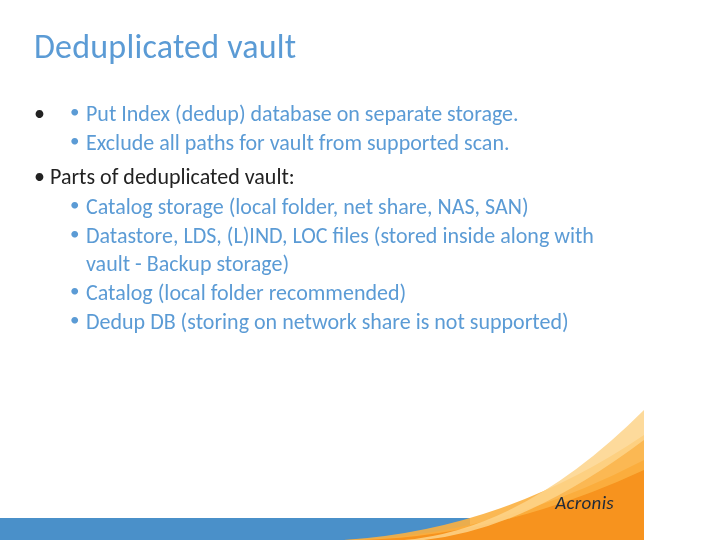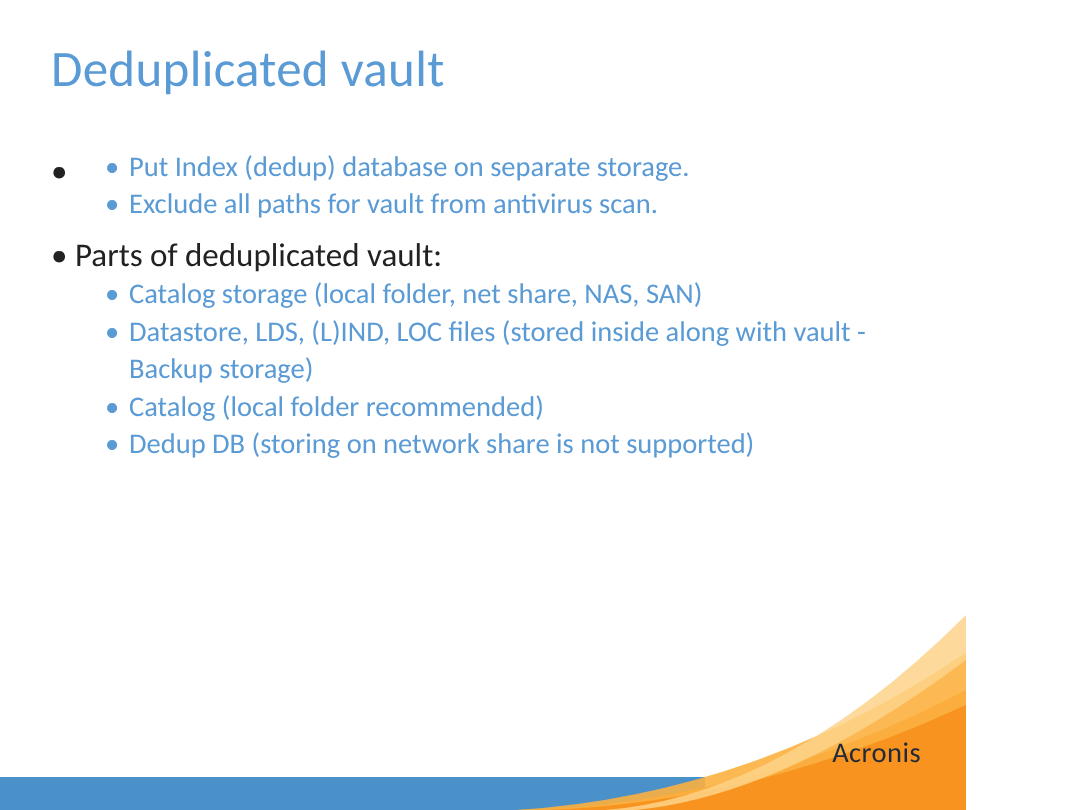--- a/index.html
+++ b/index.html
@@ -4,38 +4,38 @@
 <style>
   * { margin: 0; padding: 0; box-sizing: border-box; }
   html, body { width: 720px; height: 540px; overflow: hidden; font-family: "Segoe UI", Calibri, Arial, sans-serif; background: #fff; }
   .slide { position: relative; width: 644px; height: 540px; }
   .title { position: absolute; top: 26px; left: 34px; font-size: 34px; font-weight: 400; color: #5b9bd5; letter-spacing: 0.2px; }
   .content { position: absolute; top: 98px; left: 34px; right: 40px; }
   ul { list-style: none; }
   .lvl1 > li { color: #222; font-size: 22px; line-height: 1.25; margin-bottom: 2px; position: relative; padding-left: 16px; }
   .lvl1 > li::before { content: "•"; position: absolute; left: 0; top: 0; color: #222; font-size: 22px; }
   .lvl2 { margin-top: 2px; margin-bottom: 6px; padding-left: 20px; }
-  .lvl2 > li { color: #5b9bd5; font-size: 19px; line-height: 1.28; position: relative; padding-left: 16px; margin-bottom: 1px; }
+  .lvl2 > li { color: #5b9bd5; font-size: 22px; line-height: 1.28; position: relative; padding-left: 16px; margin-bottom: 1px; }
   .lvl2 > li::before { content: "•"; position: absolute; left: 0; top: 0; color: #5b9bd5; font-size: 19px; }
   .footer-band { position: absolute; left: 0; bottom: 0; width: 470px; height: 22px; background: #4a90c9; }
   .swoosh { position: absolute; right: 0; bottom: 0; width: 300px; height: 160px; pointer-events: none; }
-  .logo { position: absolute; right: 30px; bottom: 26px; font-size: 19px; color: #1f2a3a; font-weight: 400; letter-spacing: 0.3px; }
+  .logo { position: absolute; right: 30px; bottom: 26px; font-size: 19px; color: #1f2a3a; font-weight: 400; letter-spacing: 0.3px; font-style: italic; }
 </style>
 </head>
 <body>
 
 <div class="slide">
   <div class="title">Deduplicated vault</div>
 
   <div class="content">
     <ul class="lvl1">
       <li>
         <ul class="lvl2">
           <li>Put Index (dedup) database on separate storage.</li>
-          <li>Exclude all paths for vault from antivirus scan.</li>
+          <li>Exclude all paths for vault from supported scan.</li>
         </ul>
       </li>
       <li>
         <span>Parts of deduplicated vault:</span>
         <ul class="lvl2">
           <li>Catalog storage (local folder, net share, NAS, SAN)</li>
           <li>Datastore, LDS, (L)IND, LOC files (stored inside along with vault - Backup storage)</li>
           <li>Catalog (local folder recommended)</li>
           <li>Dedup DB (storing on network share is not supported)</li>
         </ul>

